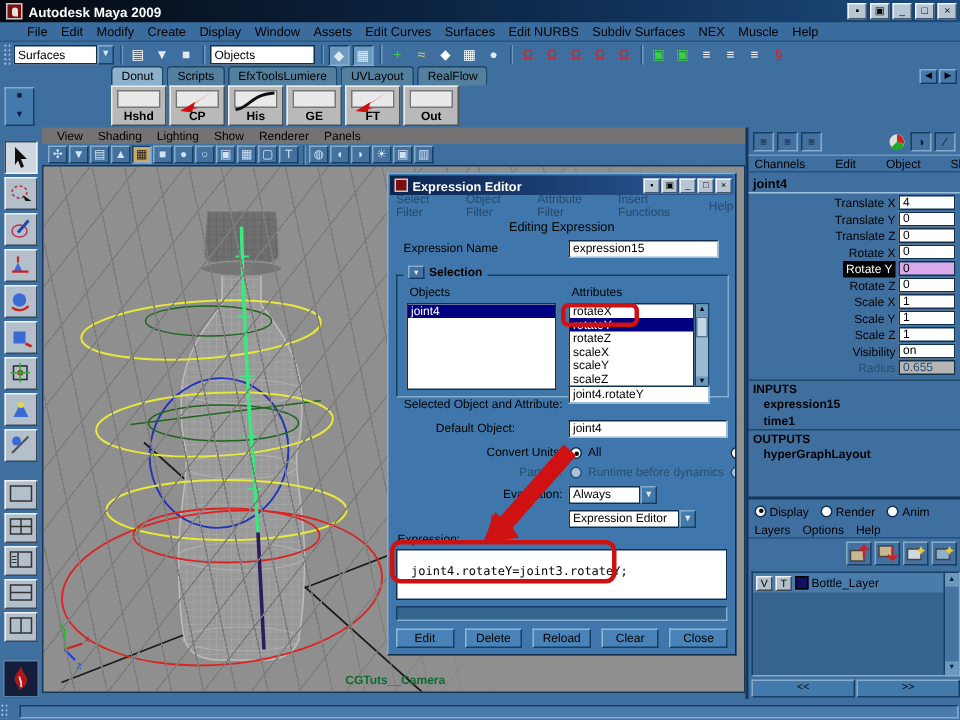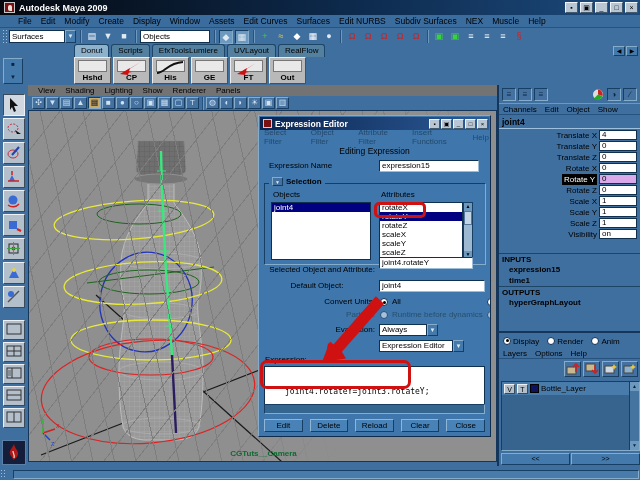--- a/index.html
+++ b/index.html
@@ -79,21 +79,21 @@
     -webkit-mask:linear-gradient(115deg,#000 52%,transparent 74%);
             mask:linear-gradient(115deg,#000 52%,transparent 74%); }
   .cam-label { position:absolute; left:0; top:338px; width:469px; text-align:center;
     color:#0e6b2e; font-size:8px; font-weight:bold; }
 
   
   .rpanel { position:absolute; left:497px; top:85px; width:143px; height:381px; background:#3f6f9f; border-left:2px solid #14365a;}
   .rp-icons { position:absolute; left:0; top:0; width:100%; height:18px; display:flex; align-items:center; gap:2px; padding:0 3px;}
   .rpi { width:14px; height:13px; font-size:8px; line-height:11px; text-align:center; color:#0a2440;
     background:#44719f; border:1px solid; border-color:#173f63 #86accc #86accc #173f63;}
-  .cb-menu { position:absolute; left:0; top:18px; width:100%; height:12px; display:flex; gap:8px; padding-left:4px;
+  .cb-menu { position:absolute; left:0; top:18px; width:100%; height:12px; display:flex; gap:20px; padding-left:4px;
     font-size:8px; align-items:center; border-top:1px solid #6d99bf; border-bottom:1px solid #27527e;}
   .cb-head { position:absolute; left:0; top:32px; width:100%; height:12px; font-weight:bold; font-size:8.5px;
     padding-left:3px; border-bottom:1px solid #9cc0de; }
   .ch-row { position:absolute; left:0; width:100%; height:11px; }
   .ch-row .lab { position:absolute; right:43px; top:0; font-size:8px; line-height:11px; }
   .ch-row .val { position:absolute; right:3px; top:0; width:38px; height:10px; background:#fff; border:1px solid #10304f;
     font-size:8px; line-height:8px; padding-left:2px; }
   .ch-row.sel .lab { background:#000; color:#fff; padding:0 2px; }
   .ch-row.sel .val { background:#d9a9ea; }
   .ch-row.dis .val { background:#b5b5b5; }
@@ -150,21 +150,21 @@
   .dscroll { position:absolute; width:10px; background:#9db9d2; border:1px solid #173f63; }
   .dscroll .a { height:8px; font-size:5px; text-align:center; line-height:7px; background:#6d99bf; }
   .dscroll .b { position:absolute; bottom:0; width:100%; height:8px; font-size:5px; text-align:center; line-height:7px; background:#6d99bf;}
   .dscroll .th { position:absolute; top:8px; width:100%; height:14px; background:#c3d6e6; border:1px solid #55779a;}
   .drop { position:absolute; height:12px; display:flex; }
   .drop .v { background:#fff; border:1px solid #10304f; font-size:8px; line-height:10px; padding:0 2px; }
   .drop .a { width:11px; background:#4479ab; border:1px solid; border-color:#86accc #173f63 #173f63 #86accc;
     font-size:6px; line-height:10px; text-align:center; color:#dce9f4; }
   .dis { color:#27506f; }
   .expr { position:absolute; left:5px; top:250px; width:221px; height:34px; background:#fff; border:1px solid #10304f;
-    font-family:"DejaVu Sans Mono", monospace; font-size:8px; padding:20px; }
+    font-family:"DejaVu Sans Mono", monospace; font-size:8px; padding:9px; }
   .recess { position:absolute; left:5px; top:288px; width:221px; height:10px; background:#35668f;
     border:1px solid; border-color:#173f63 #86accc #86accc #173f63; }
   .dbtns { position:absolute; left:5px; top:303px; width:221px; height:13px; display:flex; gap:7px; }
   .dbtn { flex:1; background:#4882b6; border:1px solid; border-color:#8fb6d6 #173f63 #173f63 #8fb6d6;
     font-size:8px; line-height:11px; text-align:center; }
 
   
   .anno-rect { position:absolute; border:3px solid #cf1111; border-radius:5px; z-index:20; pointer-events:none; }
   #anno-svg { position:absolute; left:0; top:0; width:640px; height:480px; z-index:20; pointer-events:none; }
 </style>
@@ -537,20 +537,24 @@
       <span class="val">1</span>
       </div>
     <div class="ch-row" style="top:133px">
       <span class="lab">Scale Z</span>
       <span class="val">1</span>
       </div>
     <div class="ch-row" style="top:144px">
       <span class="lab">Visibility</span>
       <span class="val">on</span>
       </div>
+    <div class="ch-row dis" style="top:155px">
+      <span class="lab">Radius</span>
+      <span class="val">0.655</span>
+      </div>
 
     <div class="io-row io-head" style="top:168px">INPUTS</div>
     <div class="io-row io-item" style="top:179px">expression15</div>
     <div class="io-row io-item" style="top:190px">time1</div>
     <div class="io-row io-item" style="top:212px">hyperGraphLayout</div>
     <div class="io-row io-head" style="top:201px">OUTPUTS</div>
 
     <div class="lay-sep"></div>
     <div class="radios">
       <span><span class="radio on"></span><span>Display</span></span>

